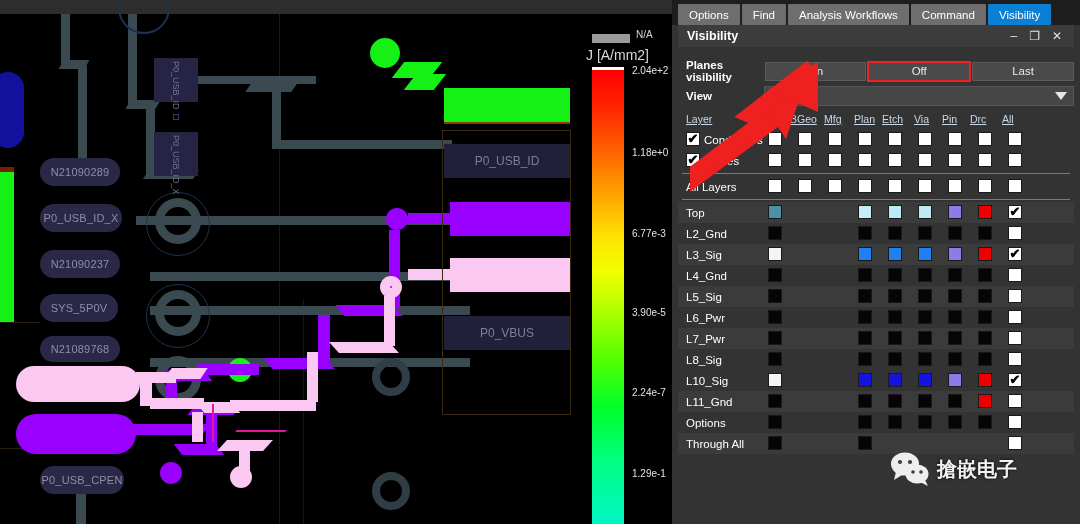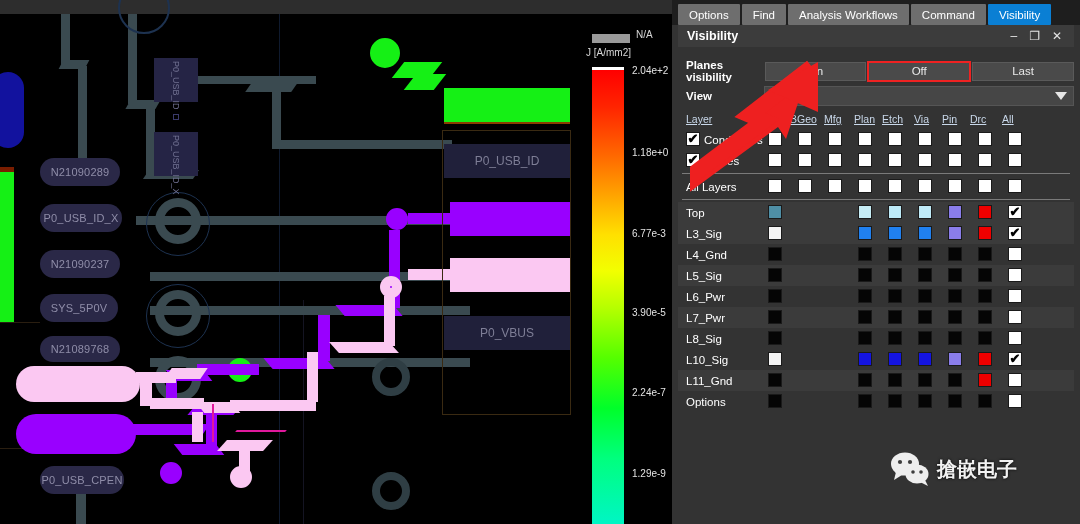--- a/index.html
+++ b/index.html
@@ -29,21 +29,21 @@
   .vpad span { display:block; transform:rotate(90deg); white-space:nowrap;
                transform-origin:center; }
 
   .ring { position:absolute; border-radius:50%; }
 
   
   #cbar-wrap { position:absolute; left:576px; top:30px; width:96px; height:480px; }
   #na-sw { position:absolute; left:16px; top:4px; width:38px; height:9px;
            background:#9a9a9a; }
   #na-lbl { position:absolute; left:60px; top:-1px; color:#d8d8d8; font-size:10px; }
-  #j-lbl  { position:absolute; left:10px; top:17px; color:#d8d8d8; font-size:10px; }
+  #j-lbl  { position:absolute; left:10px; top:17px; color:#d8d8d8; font-size:14px; }
   #cbar { position:absolute; left:16px; top:37px; width:32px; height:460px;
           background:linear-gradient(to bottom,
              #ff0000 0%, #ff2400 8%, #ff6a00 19%, #ffa800 28%,
              #ffe000 36%, #f2ff00 44%, #b6ff00 52%, #55ff00 63%,
              #00ff2a 74%, #00ff7e 85%, #00f5c8 100%);
           border-top:3px solid #fff; }
   .cbtick { position:absolute; left:56px; color:#e2e2e2; font-size:10px;
             white-space:nowrap; }
 
   
@@ -250,21 +250,21 @@
     <div id="cbar-wrap">
       <div id="na-sw"></div>
       <div id="na-lbl">N/A</div>
       <div id="j-lbl">J [A/mm2]</div>
       <div id="cbar"></div>
       <div class="cbtick" style="top:35px;">2.04e+2</div>
       <div class="cbtick" style="top:117px;">1.18e+0</div>
       <div class="cbtick" style="top:198px;">6.77e-3</div>
       <div class="cbtick" style="top:277px;">3.90e-5</div>
       <div class="cbtick" style="top:357px;">2.24e-7</div>
-      <div class="cbtick" style="top:438px;">1.29e-9</div>
+      <div class="cbtick" style="top:438px;">1.29e-1</div>
     </div>
   </div>
 
   <div id="panel">
 
     <div id="tabstrip">
         <div class="tab">Options</div>
         <div class="tab">Find</div>
         <div class="tab">Analysis Workflows</div>
         <div class="tab">Command</div>
@@ -355,20 +355,30 @@
             <div class="rname">Top</div>
             <div class="cb" style="background: rgb(79, 143, 166); left: 90px;"></div>
             <div class="cb" style="background: rgb(198, 236, 245); left: 180px;"></div>
             <div class="cb" style="background: rgb(189, 234, 247); left: 210px;"></div>
             <div class="cb" style="background: rgb(191, 234, 247); left: 240px;"></div>
             <div class="cb" style="background: rgb(138, 125, 234); left: 270px;"></div>
             <div class="cb" style="background: rgb(239, 0, 0); left: 300px;"></div>
             <div class="cb cbw" style="left: 330px;"></div>
             <div class="chk" style="left: 330px;">✔</div>
           </div>
+          <div class="trow plain">
+            <div class="rname">L2_Gnd</div>
+            <div class="cb" style="background: rgb(5, 5, 5); left: 90px;"></div>
+            <div class="cb" style="background: rgb(5, 5, 5); left: 180px;"></div>
+            <div class="cb" style="background: rgb(5, 5, 5); left: 210px;"></div>
+            <div class="cb" style="background: rgb(5, 5, 5); left: 240px;"></div>
+            <div class="cb" style="background: rgb(5, 5, 5); left: 270px;"></div>
+            <div class="cb" style="background: rgb(5, 5, 5); left: 300px;"></div>
+            <div class="cb cbw" style="left: 330px;"></div>
+          </div>
           <div class="trow alt">
             <div class="rname">L3_Sig</div>
             <div class="cb" style="background: rgb(244, 244, 244); left: 90px;"></div>
             <div class="cb" style="background: rgb(32, 128, 239); left: 180px;"></div>
             <div class="cb" style="background: rgb(32, 128, 239); left: 210px;"></div>
             <div class="cb" style="background: rgb(32, 128, 239); left: 240px;"></div>
             <div class="cb" style="background: rgb(138, 125, 234); left: 270px;"></div>
             <div class="cb" style="background: rgb(239, 0, 0); left: 300px;"></div>
             <div class="cb cbw" style="left: 330px;"></div>
             <div class="chk" style="left: 330px;">✔</div>
@@ -445,20 +455,26 @@
             <div class="cb cbw" style="left: 330px;"></div>
           </div>
           <div class="trow plain">
             <div class="rname">Options</div>
             <div class="cb" style="background: rgb(5, 5, 5); left: 90px;"></div>
             <div class="cb" style="background: rgb(5, 5, 5); left: 180px;"></div>
             <div class="cb" style="background: rgb(5, 5, 5); left: 210px;"></div>
             <div class="cb" style="background: rgb(5, 5, 5); left: 240px;"></div>
             <div class="cb" style="background: rgb(5, 5, 5); left: 270px;"></div>
             <div class="cb" style="background: rgb(5, 5, 5); left: 300px;"></div>
+            <div class="cb cbw" style="left: 330px;"></div>
+          </div>
+          <div class="trow alt">
+            <div class="rname">Through All</div>
+            <div class="cb" style="background: rgb(5, 5, 5); left: 90px;"></div>
+            <div class="cb" style="background: rgb(5, 5, 5); left: 180px;"></div>
             <div class="cb cbw" style="left: 330px;"></div>
           </div>
         </div>
     </div>
   </div>
 
   <svg id="arrow" viewBox="0 0 260 150">
     <polygon points="150,12 96,56 110,62 2,142 12,150 118,72 126,84" fill="#ee2020" transform="translate(-30,-5) rotate(0)"></polygon>
     <polygon points="95,8 152,8 152,62 138,48 100,22" fill="#ee2020" opacity="0"></polygon>
     <path d="M 122,7 L 60,55 L 74,61 L -20,132" stroke="#ee2020" stroke-width="16" fill="none" stroke-linecap="butt"></path>

